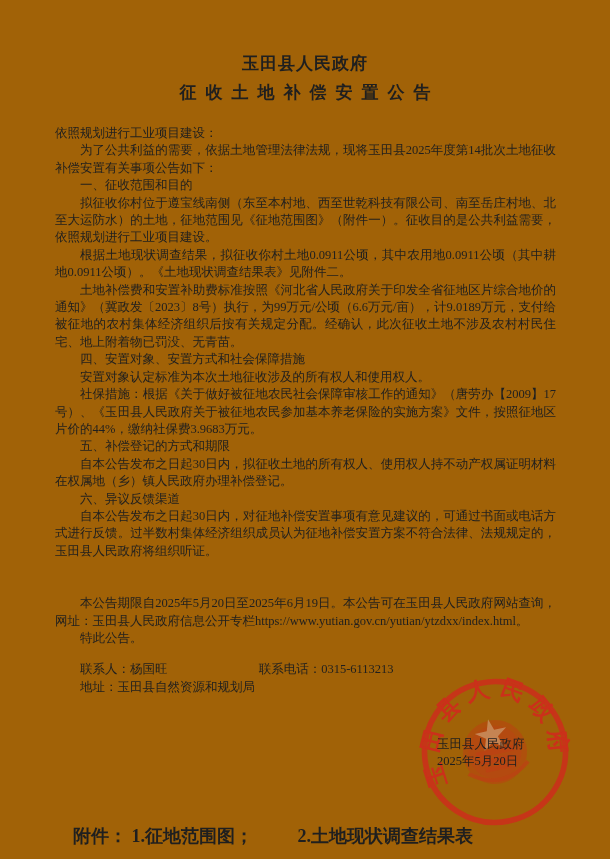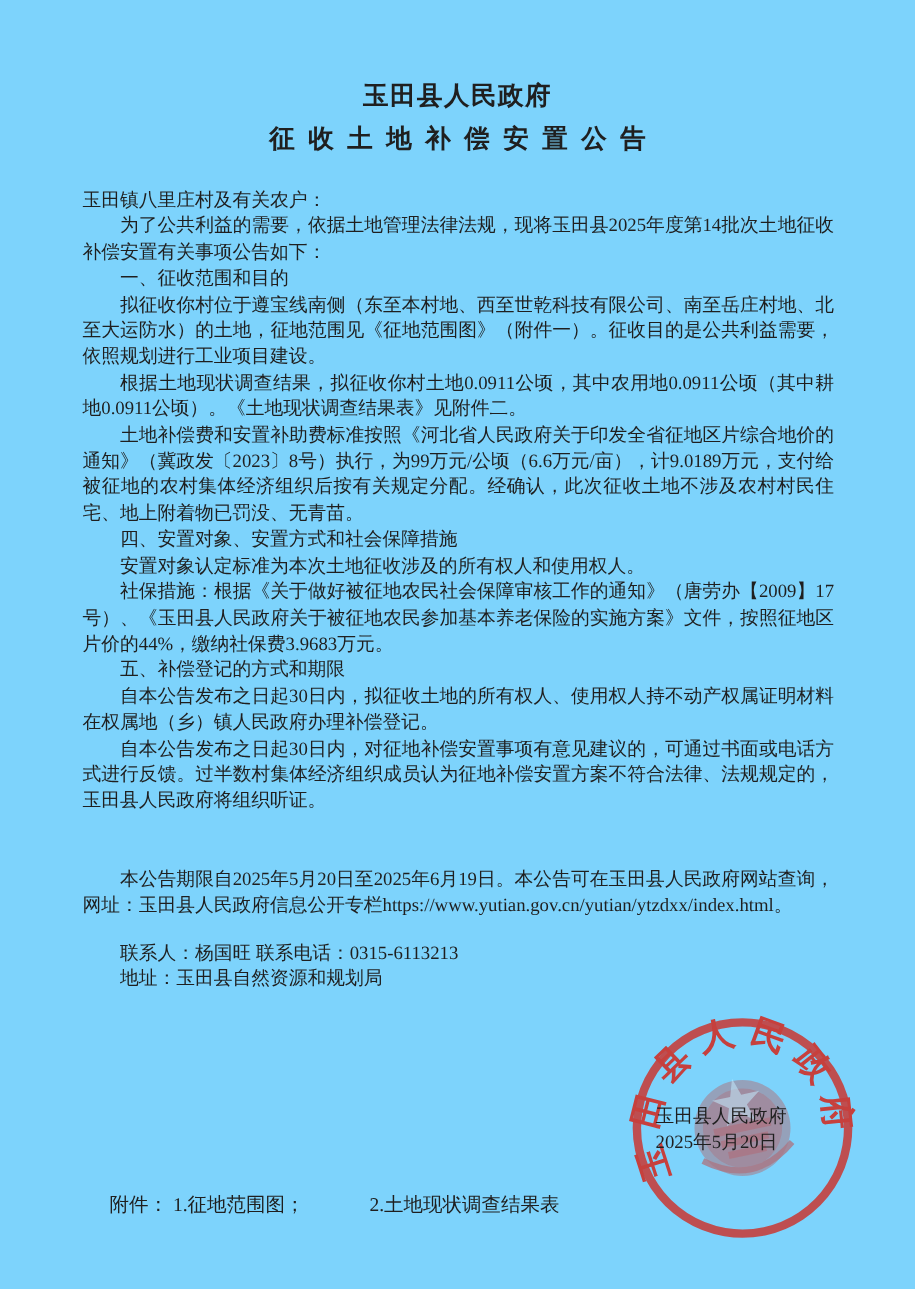--- a/index.html
+++ b/index.html
@@ -1,21 +1,21 @@
 <!DOCTYPE html>
 <html><head>
 <meta charset="utf-8">
 <style>
   html,body { margin:0; padding:0; }
   body { background:#e8e8e8; }
   .page {
     position:relative;
     width:610px; height:859px;
     margin:0 auto;
-    background:#7dd3fc;
+    background:#a16207;
     overflow:hidden;
     color:#1f1f1f;
     font-family:"Liberation Serif","DejaVu Serif",serif;
   }
   .doc-org {
     margin:52px 0 0 0;
     text-align:center;
     font-family:"Liberation Sans","DejaVu Sans",sans-serif;
     font-weight:bold;
     font-size:17px;
@@ -37,25 +37,26 @@
     text-align:justify;
   }
   .doc-body p { margin:0; }
   .doc-body p.indent { text-indent:2em; }
   .doc-body p.wrap-url { word-break:break-all;margin-top:35px; }
   .contact-block {
     margin-top:14px;
     text-indent:2em;
   }
   .contact-line { margin:0; }
-  .contact-gap { }
+  .contact-gap { margin-left:88px; }
   .attachments {
     position:absolute;
-    left:73px; top:794px;
-    font-size:13px;
+    left:73px; top:824px;
+    font-size:18px;
+    font-weight:bold;
   }
   .attach-gap { margin-left:40px; }
   .signature {
     position:absolute;
     left:437px; top:736px;
     z-index:3;
     font-size:12.5px;
     line-height:17.4px;
     white-space:nowrap;
   }
@@ -70,33 +71,35 @@
 </style>
 </head>
 <body>
 
 <div class="page">
 
   <h1 class="doc-org">玉田县人民政府</h1>
   <h2 class="doc-title">征收土地补偿安置公告</h2>
 
   <div class="doc-body">
-    <p>玉田镇八里庄村及有关农户：</p>
+    <p>依照规划进行工业项目建设：</p>
     <p class="indent">为了公共利益的需要，依据土地管理法律法规，现将玉田县2025年度第14批次土地征收补偿安置有关事项公告如下：</p>
     <p class="indent">一、征收范围和目的</p>
     <p class="indent">拟征收你村位于遵宝线南侧（东至本村地、西至世乾科技有限公司、南至岳庄村地、北至大运防水）的土地，征地范围见《征地范围图》（附件一）。征收目的是公共利益需要，依照规划进行工业项目建设。</p>
     <p class="indent">根据土地现状调查结果，拟征收你村土地0.0911公顷，其中农用地0.0911公顷（其中耕地0.0911公顷）。《土地现状调查结果表》见附件二。</p>
     <p class="indent">土地补偿费和安置补助费标准按照《河北省人民政府关于印发全省征地区片综合地价的通知》（冀政发〔2023〕8号）执行，为99万元/公顷（6.6万元/亩），计9.0189万元，支付给被征地的农村集体经济组织后按有关规定分配。经确认，此次征收土地不涉及农村村民住宅、地上附着物已罚没、无青苗。</p>
     <p class="indent">四、安置对象、安置方式和社会保障措施</p>
     <p class="indent">安置对象认定标准为本次土地征收涉及的所有权人和使用权人。</p>
     <p class="indent">社保措施：根据《关于做好被征地农民社会保障审核工作的通知》（唐劳办【2009】17号）、《玉田县人民政府关于被征地农民参加基本养老保险的实施方案》文件，按照征地区片价的44%，缴纳社保费3.9683万元。</p>
     <p class="indent">五、补偿登记的方式和期限</p>
     <p class="indent">自本公告发布之日起30日内，拟征收土地的所有权人、使用权人持不动产权属证明材料在权属地（乡）镇人民政府办理补偿登记。</p>
+    <p class="indent">六、异议反馈渠道</p>
     <p class="indent">自本公告发布之日起30日内，对征地补偿安置事项有意见建议的，可通过书面或电话方式进行反馈。过半数村集体经济组织成员认为征地补偿安置方案不符合法律、法规规定的，玉田县人民政府将组织听证。</p>
     <p class="indent wrap-url">本公告期限自2025年5月20日至2025年6月19日。本公告可在玉田县人民政府网站查询，网址：玉田县人民政府信息公开专栏https://www.yutian.gov.cn/yutian/ytzdxx/index.html。</p>
+    <p class="indent">特此公告。</p>
 
     <div class="contact-block">
       <p class="contact-line">
         <span>联系人：杨国旺</span>
         <span class="contact-gap">联系电话：0315-6113213</span>
       </p>
       <p class="contact-line">
         <span>地址：玉田县自然资源和规划局</span>
       </p>
     </div>

